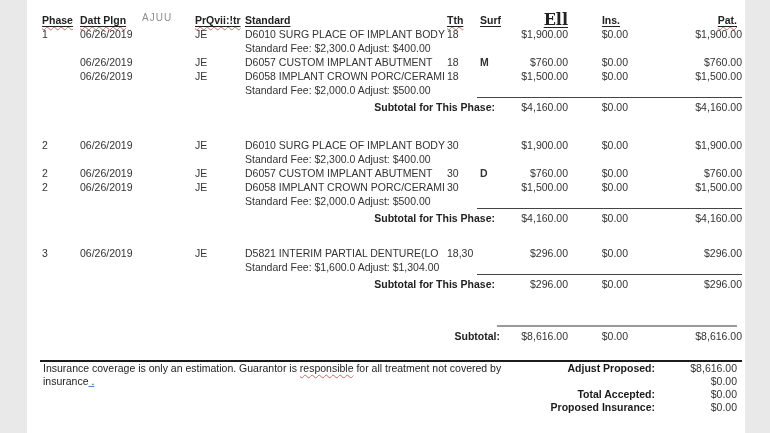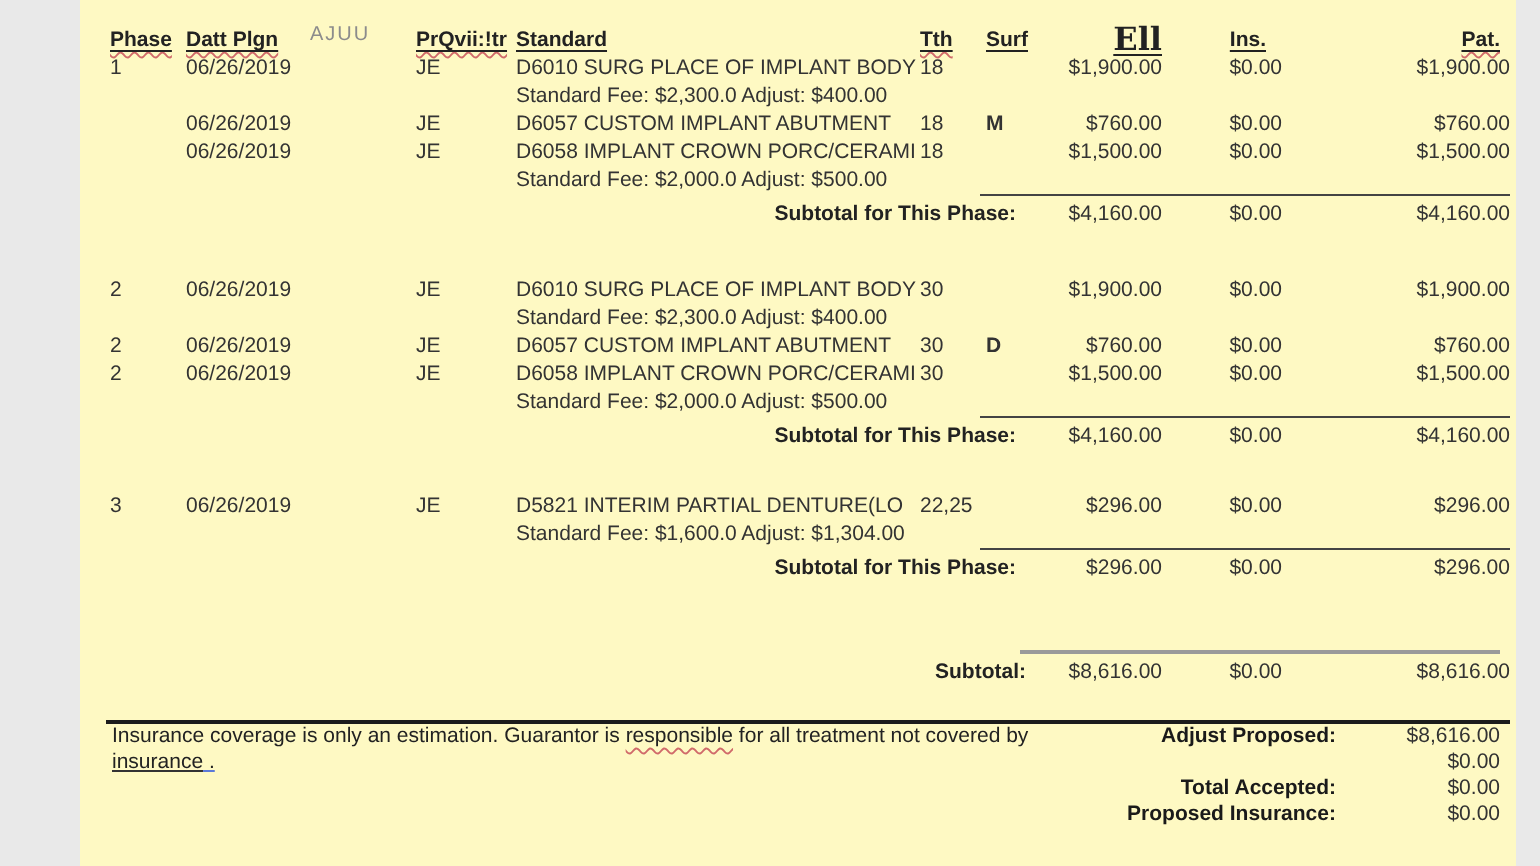--- a/index.html
+++ b/index.html
@@ -7,22 +7,21 @@
   body {
     background: #e9e9e9;
     font-family: "Liberation Sans", sans-serif;
     position: relative;
     overflow: hidden;
     color: #333;
   }
   .page {
     position: absolute; left: 27px; top: 0;
     width: 718px; height: 433px;
-    background: #fef9c3;
-    margin-left: 13px;
+    background: #ffffff;
   }
   .doc-table {
     position: absolute; left: 13px; top: 13px; width: 702px;
     font-size: 10.5px; color: #333;
   }
   .row {
     display: grid;
     grid-template-columns: 40px 115px 50px 198px 34px 35px 56px 60px 114px;
     height: 14px; line-height: 14px;
     position: relative;
@@ -81,21 +80,21 @@
 
   
   .footer-rule {
     position: absolute; left: 13px; top: 360px; width: 702px; height: 0;
     border-top: 2px solid #1c1c1c;
   }
   .disclaimer {
     position: absolute; left: 16px; top: 362px; width: 480px;
     font-size: 10.5px; line-height: 13px; color: #222; 
   }
-  .link-u { text-decoration: underline; text-decoration-color: #333; }
+  .link-u { text-decoration-color: #333; }
   .link-tail { text-decoration: underline; text-decoration-color: #5b79d8; }
   .totals { position: absolute; left: 363px; top: 362px; width: 347px; font-size: 10.5px; }
   .trow { display: flex; height: 13px; line-height: 13px; }
   .tlabel { width: 265px; text-align: right; font-weight: bold; color: #1a1a1a; }
   .tvalue { flex: 1; text-align: right; color: #333; }
 </style>
 </head>
 <body>
 
 <div class="page">
@@ -210,21 +209,21 @@
     <div class="c num">$0.00</div>
     <div class="c num">$4,160.00</div>
   </div>
         </div>
         <div class="section">
           <div class="row item">
     <div class="c c-phase">3</div>
     <div class="c">06/26/2019</div>
     <div class="c">JE</div>
     <div class="c">D5821  INTERIM PARTIAL DENTURE(LO</div>
-    <div class="c c-tth">22,25</div>
+    <div class="c c-tth">18,30</div>
     <div class="c c-surf"></div>
     <div class="c num">$296.00</div>
     <div class="c num">$0.00</div>
     <div class="c num">$296.00</div>
   </div>
           <div class="row note">
     <span>Standard Fee: $1,600.0 Adjust: $1,304.00</span>
   </div>
           <div class="row sub">
     <div class="sub-rule"></div>

